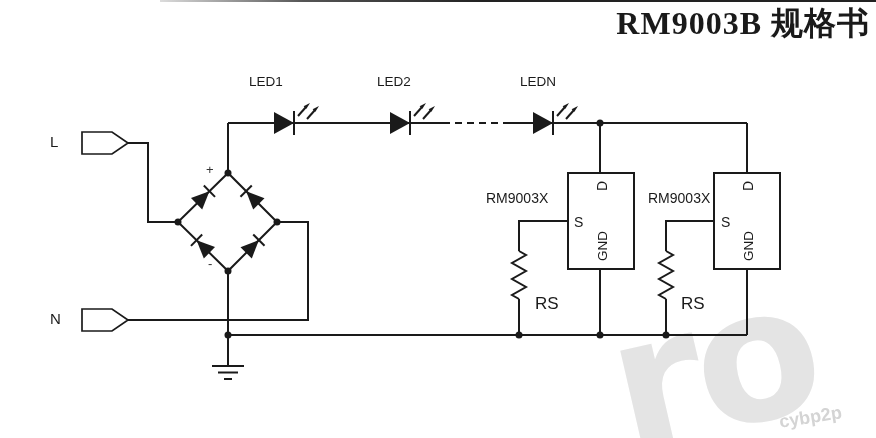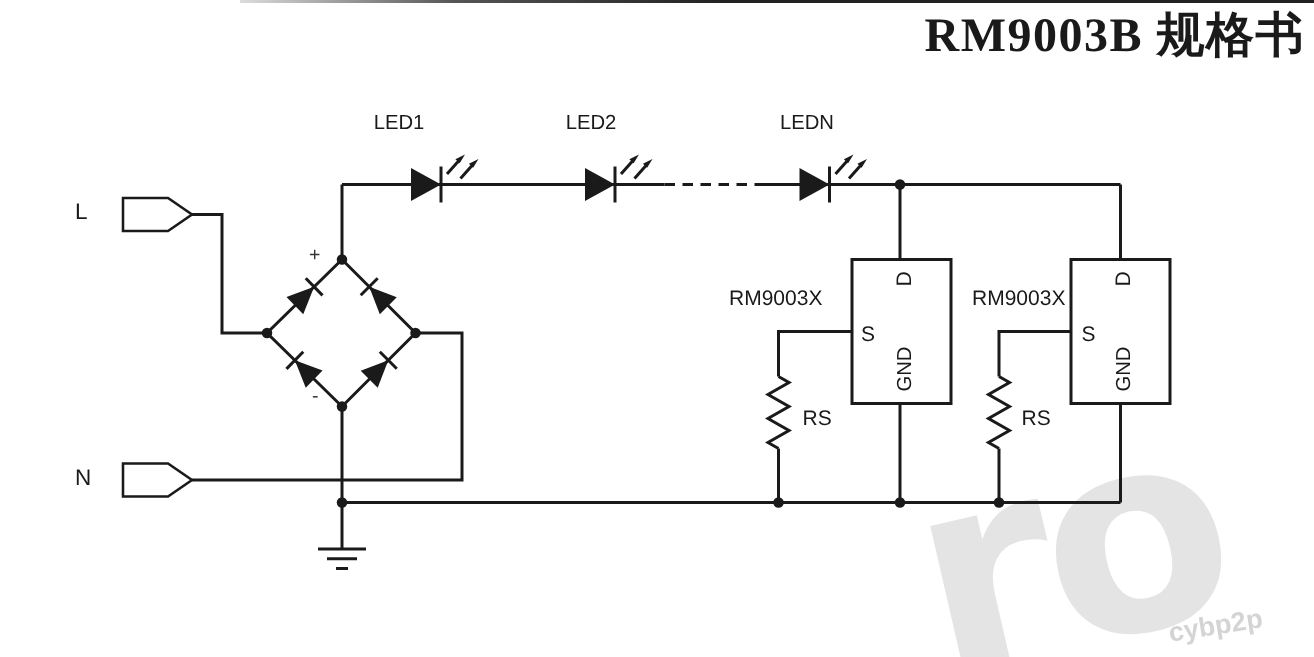--- a/index.html
+++ b/index.html
@@ -28,21 +28,21 @@
   
   .lbl{position:absolute;font-size:14px;line-height:1.1;white-space:nowrap;}
   .led-lbl{width:44px;text-align:center;top:75px;font-size:13.5px;}
   .term-lbl{font-size:15px;}
   .pol-lbl{font-size:13px;color:#333;}
   .chip-name{font-size:14px;text-align:center;}
   .pin{font-size:14px;}
   .rot{transform:rotate(-90deg);}
   .pin-d{width:20px;height:20px;text-align:center;line-height:20px;}
   .pin-gnd{width:44px;height:16px;text-align:center;line-height:16px;font-size:13.5px;}
-  .rs-lbl{font-size:14px;}
+  .rs-lbl{font-size:17px;margin-top:24px;}
   .caption{left:298px;top:403px;width:290px;text-align:center;font-size:17px;
     font-family:"Liberation Serif","DejaVu Sans",serif;}
   
   .wm-big{left:628px;top:288px;font-size:182px;font-weight:bold;
     color:var(--wm-big);transform:rotate(-13deg);transform-origin:40px 160px;
     letter-spacing:-6px;line-height:1;font-family:"DejaVu Sans",sans-serif;z-index:0;}
   .wm-small{left:779px;top:407px;font-size:18px;font-weight:bold;
     color:var(--wm-small);transform:rotate(-9deg);z-index:0;}
   .fg{z-index:2;}
 </style>

